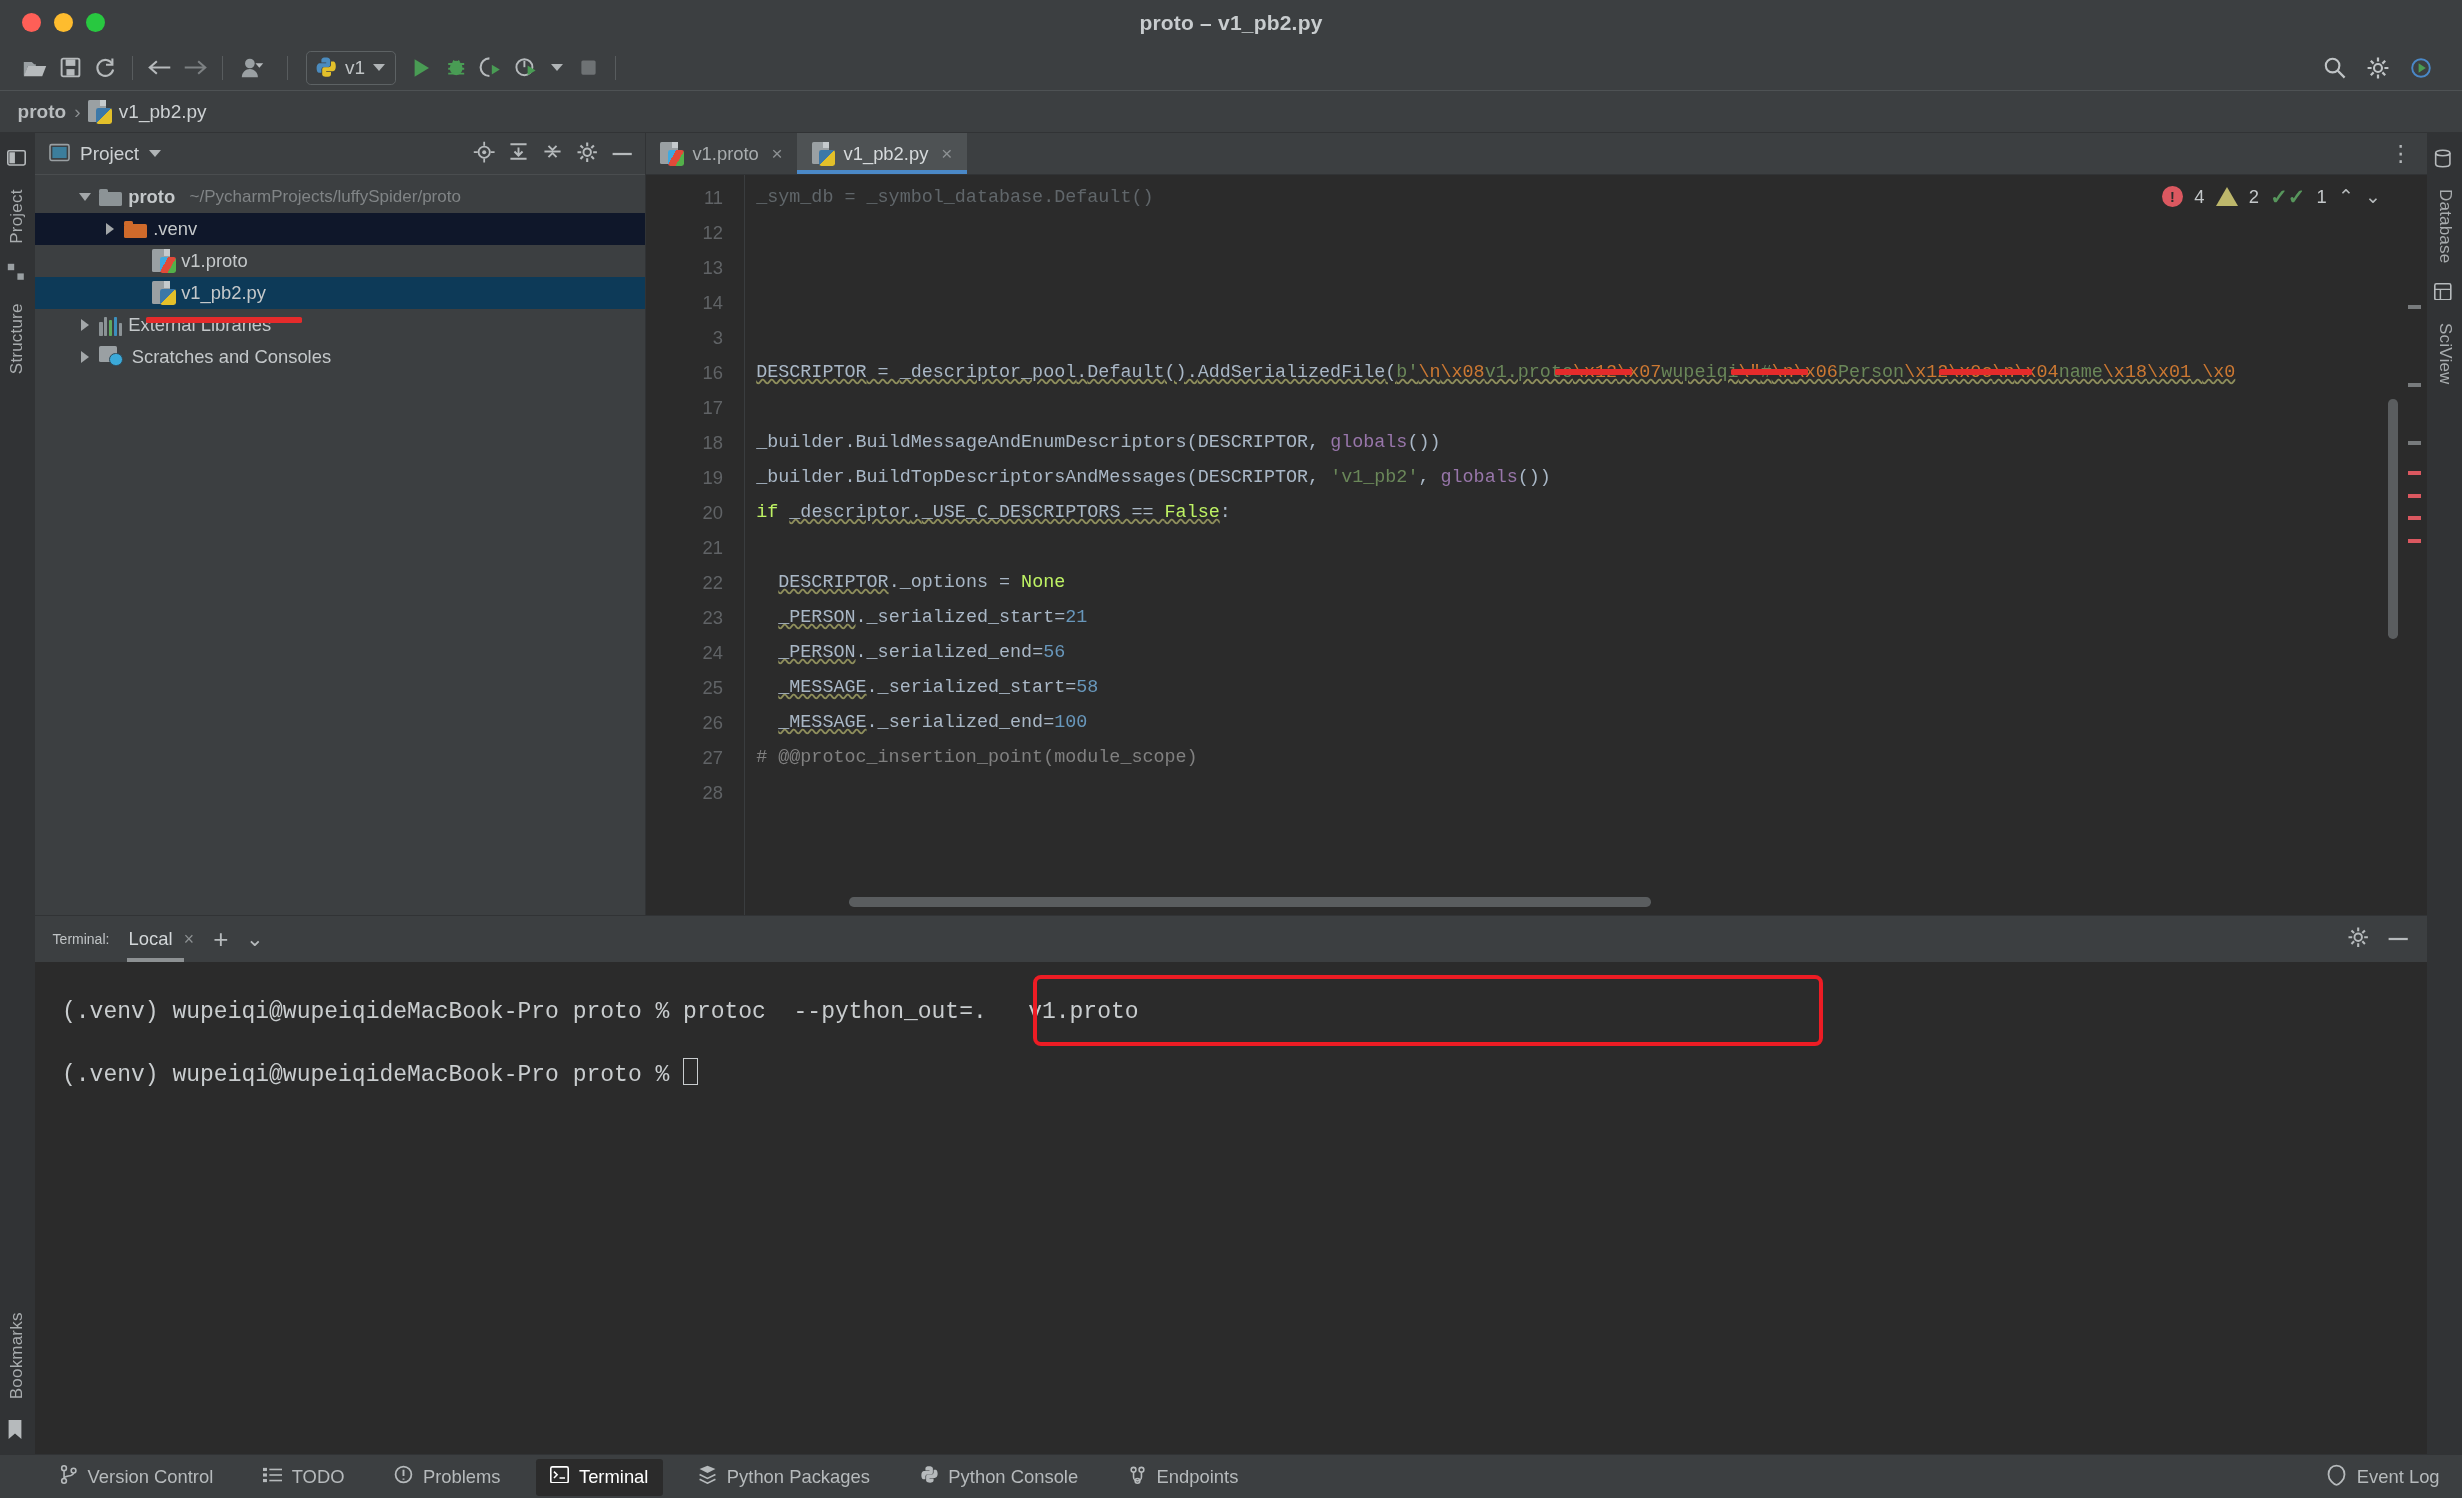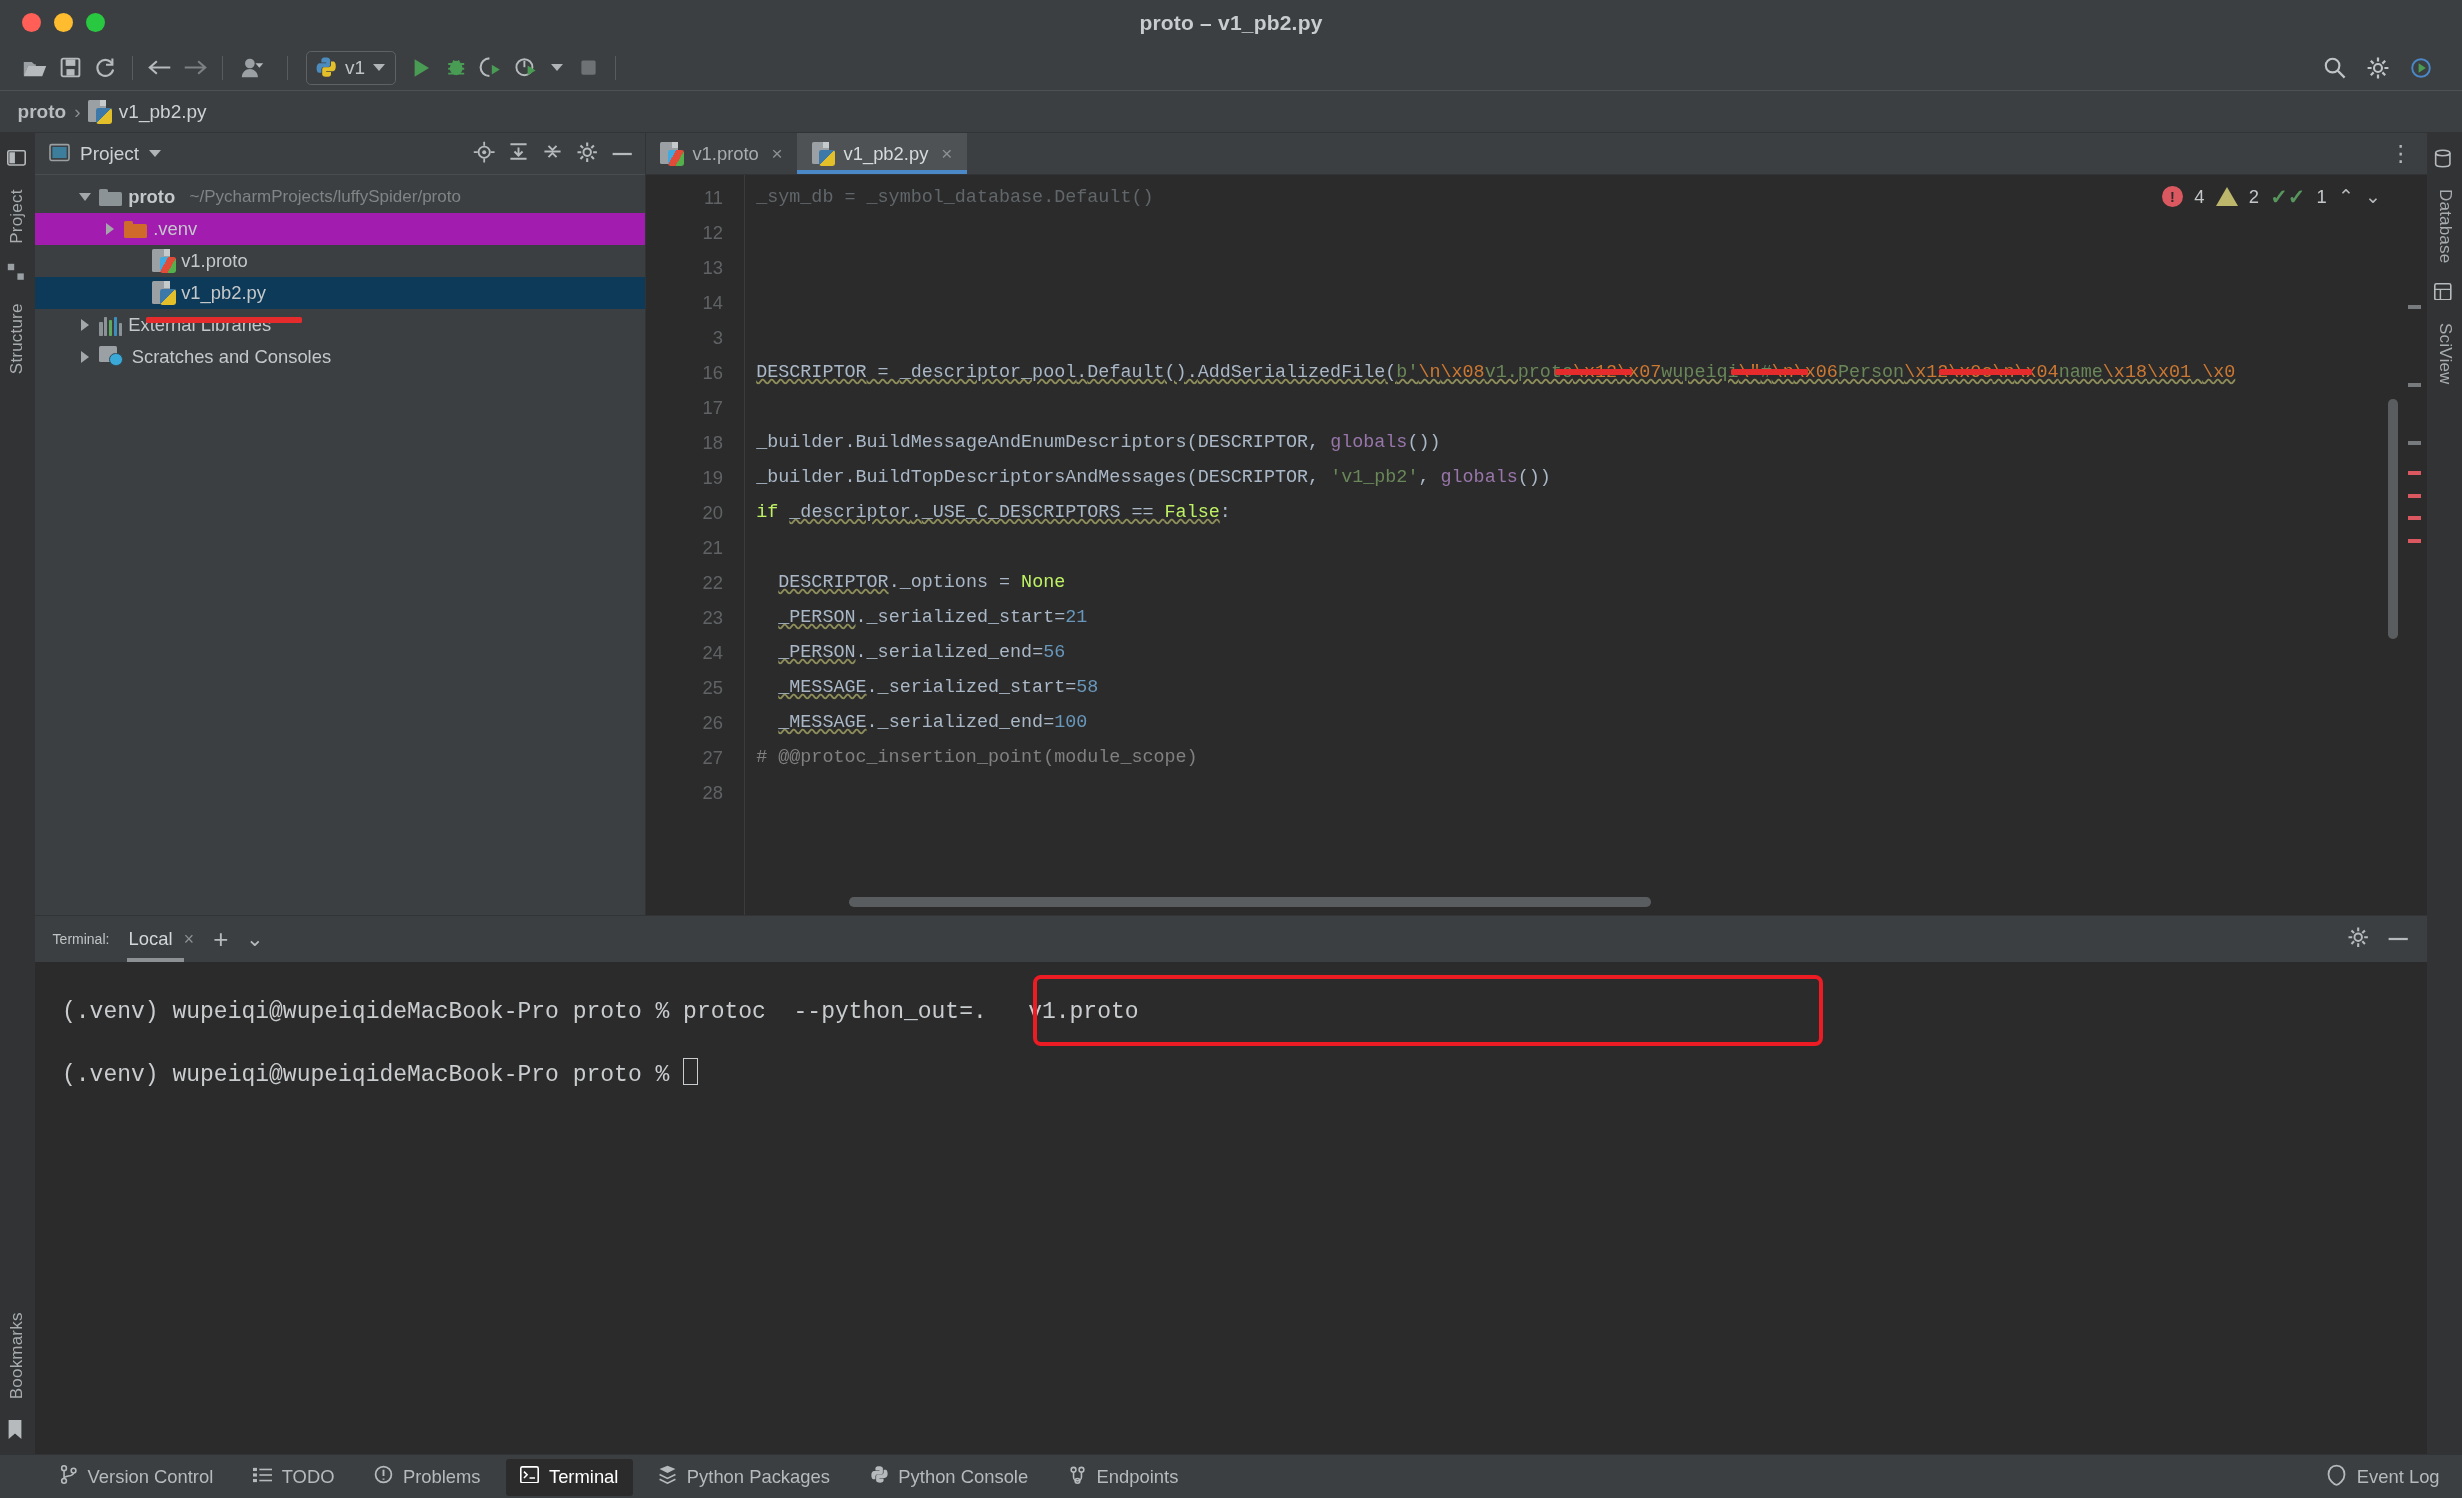--- a/index.html
+++ b/index.html
@@ -115,21 +115,21 @@
   .proj-hdr-icons { margin-left: auto; display: flex; align-items: center; gap: 13px; }
   .tree { padding-top: 6.4px; font-size: 18.4px; color: #c4c8ca; flex: 1; overflow: hidden; }
   .tree-row {
     display: flex; align-items: center;
     height: 32px; padding-left: 42px; gap: 6.4px;
     position: relative;
   }
   .tree-row.depth1 { padding-left: 67px; }
   .tree-row.depth2 { padding-left: 95px; }
   .tree-row.sel-blue { background: #0d3a58; }
-  .tree-row.sel-olive { background: #a21caf; text-align: right; }
+  .tree-row.sel-olive { background: #0f172a; text-align: right; }
   .twisty {
     width: 16px; height: 16px; flex: none;
     display: inline-flex; align-items: center; justify-content: center;
   }
   .tw-right { width:0;height:0;border-top:6.4px solid transparent;border-bottom:6.4px solid transparent;border-left:8px solid #a3a7a9; }
   .tw-down  { width:0;height:0;border-left:6.4px solid transparent;border-right:6.4px solid transparent;border-top:8px solid #a3a7a9; }
   .node-label { white-space: nowrap; }
   .node-label.bold { font-weight: bold; }
   .node-path { color: #808486; font-size: 17px; margin-left: 8px; }
   .red-strike {
@@ -273,21 +273,21 @@
     border:1.6px solid #c9cdcf; vertical-align:-4px;
   }
   .hl-box {
     position: absolute; border: 4.8px solid #ed1c24; border-radius: 8px;
     pointer-events: none;
   }
 
   
   .toolwin-bar {
     height: 45px; min-height: 45px; background: #3c3f41;
-    display: flex; align-items: center; padding-left: 46px; gap: 11px;
+    display: flex; align-items: center; padding-left: 46px; gap: 21px;
     border-top: 0.8px solid #313335;
   }
   .tw-item {
     display: flex; align-items: center; gap: 9.6px;
     height: 37px; padding: 0 14.4px; border-radius: 3.2px;
     font-size: 18.4px; color: #b6babc;
   }
   .tw-item.active { background: #2b2b2b; color: #ffffff; }
   .tw-right-items { margin-left: auto; display:flex; align-items:center; gap:9.6px; padding-right: 22.4px; }
 

